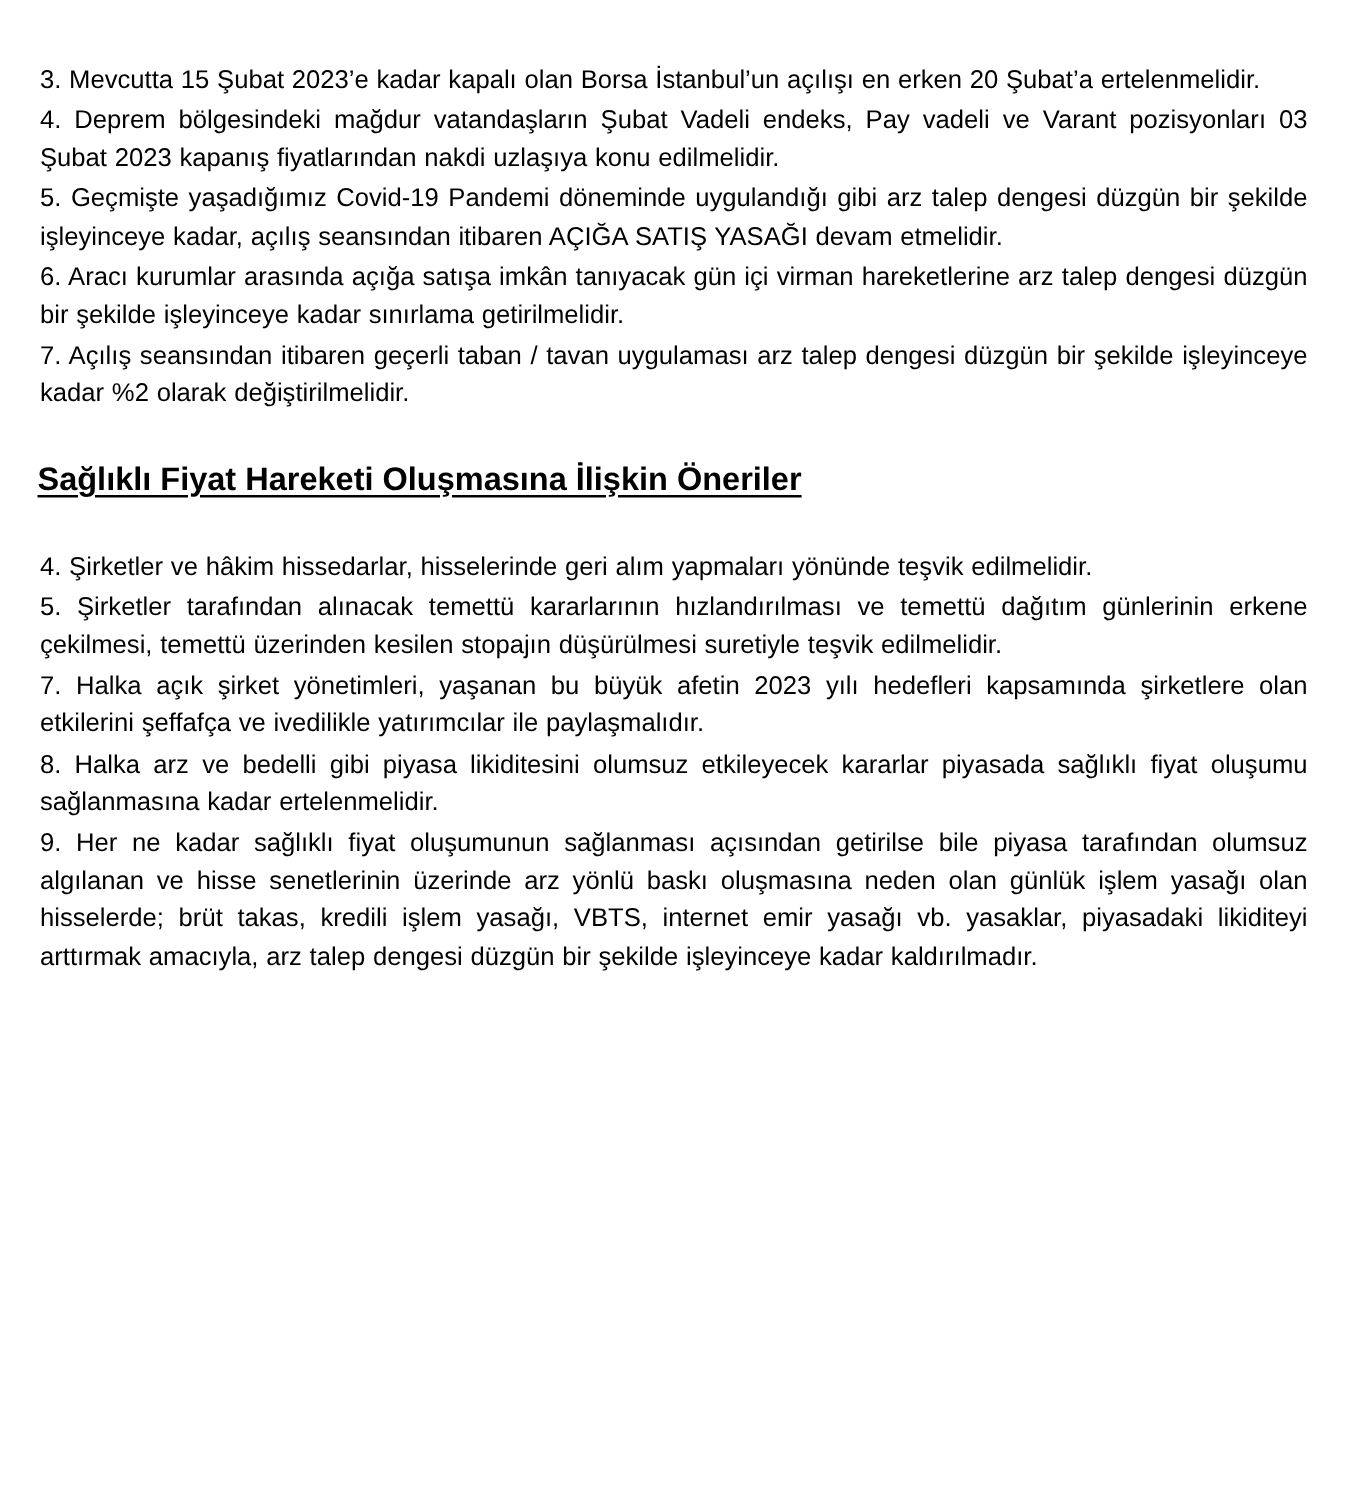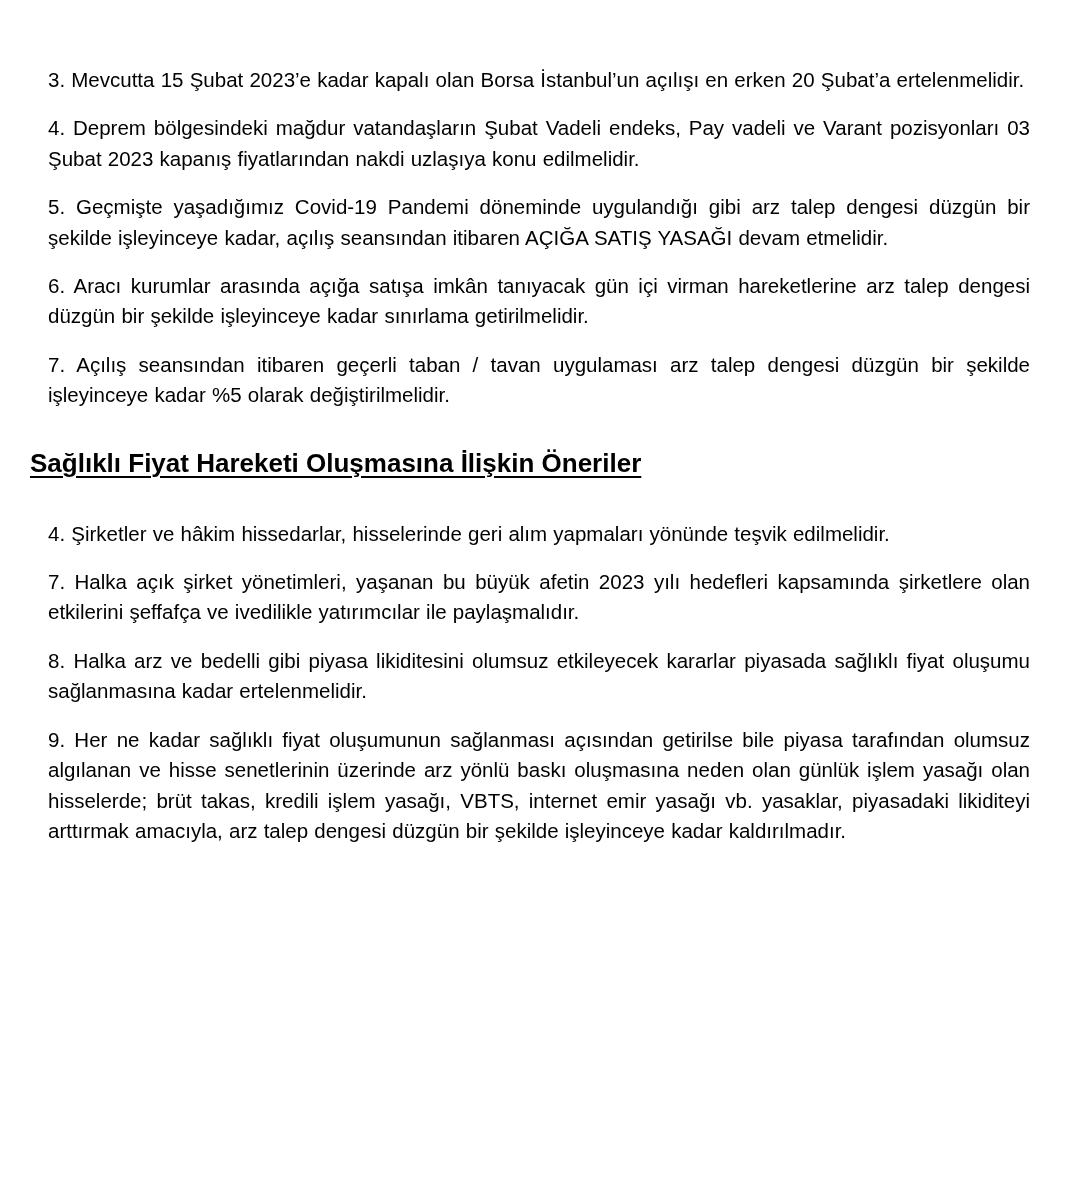--- a/index.html
+++ b/index.html
@@ -16,21 +16,21 @@
     -webkit-font-smoothing: antialiased;
   }
   .page {
     box-sizing: border-box;
     width: 1076px;
     height: 1200px;
     padding: 47px 28px 0 30px;
     background: #ffffff;
   }
   .list p {
-    margin: 18px;
+    margin: 2px;
     padding: 0;
     font-size: 20.5px;
     line-height: 30.4px;
     text-align: justify;
     text-justify: inter-word;
     word-spacing: 0.5px;
   }
   .section-heading {
     margin: 37px 0 41px 0;
     font-size: 26px;
@@ -43,24 +43,25 @@
 </style>
 </head>
 <body>
 
 <div class="page">
   <div class="list">
       <p>3. Mevcutta 15 Şubat 2023’e kadar kapalı olan Borsa İstanbul’un açılışı en erken 20 Şubat’a ertelenmelidir.</p>
       <p>4. Deprem bölgesindeki mağdur vatandaşların Şubat Vadeli endeks, Pay vadeli ve Varant pozisyonları 03 Şubat 2023 kapanış fiyatlarından nakdi uzlaşıya konu edilmelidir.</p>
       <p>5. Geçmişte yaşadığımız Covid-19 Pandemi döneminde uygulandığı gibi arz talep dengesi düzgün bir şekilde işleyinceye kadar, açılış seansından itibaren AÇIĞA SATIŞ YASAĞI devam etmelidir.</p>
       <p>6. Aracı kurumlar arasında açığa satışa imkân tanıyacak gün içi virman hareketlerine arz talep dengesi düzgün bir şekilde işleyinceye kadar sınırlama getirilmelidir.</p>
-      <p>7. Açılış seansından itibaren geçerli taban / tavan uygulaması arz talep dengesi düzgün bir şekilde işleyinceye kadar %5 olarak değiştirilmelidir.</p>
+      <p>7. Açılış seansından itibaren geçerli taban / tavan uygulaması arz talep dengesi düzgün bir şekilde işleyinceye kadar %2 olarak değiştirilmelidir.</p>
     </div>
 
   <h2 class="section-heading">Sağlıklı Fiyat Hareketi Oluşmasına İlişkin Öneriler</h2>
 
   <div class="list">
       <p>4. Şirketler ve hâkim hissedarlar, hisselerinde geri alım yapmaları yönünde teşvik edilmelidir.</p>
+      <p>5. Şirketler tarafından alınacak temettü kararlarının hızlandırılması ve temettü dağıtım günlerinin erkene çekilmesi, temettü üzerinden kesilen stopajın düşürülmesi suretiyle teşvik edilmelidir.</p>
       <p>7. Halka açık şirket yönetimleri, yaşanan bu büyük afetin 2023 yılı hedefleri kapsamında şirketlere olan etkilerini şeffafça ve ivedilikle yatırımcılar ile paylaşmalıdır.</p>
       <p>8. Halka arz ve bedelli gibi piyasa likiditesini olumsuz etkileyecek kararlar piyasada sağlıklı fiyat oluşumu sağlanmasına kadar ertelenmelidir.</p>
       <p>9. Her ne kadar sağlıklı fiyat oluşumunun sağlanması açısından getirilse bile piyasa tarafından olumsuz algılanan ve hisse senetlerinin üzerinde arz yönlü baskı oluşmasına neden olan günlük işlem yasağı olan hisselerde; brüt takas, kredili işlem yasağı, VBTS, internet emir yasağı vb. yasaklar, piyasadaki likiditeyi arttırmak amacıyla, arz talep dengesi düzgün bir şekilde işleyinceye kadar kaldırılmadır.</p>
     </div>
 </div>
 
 </body></html>

